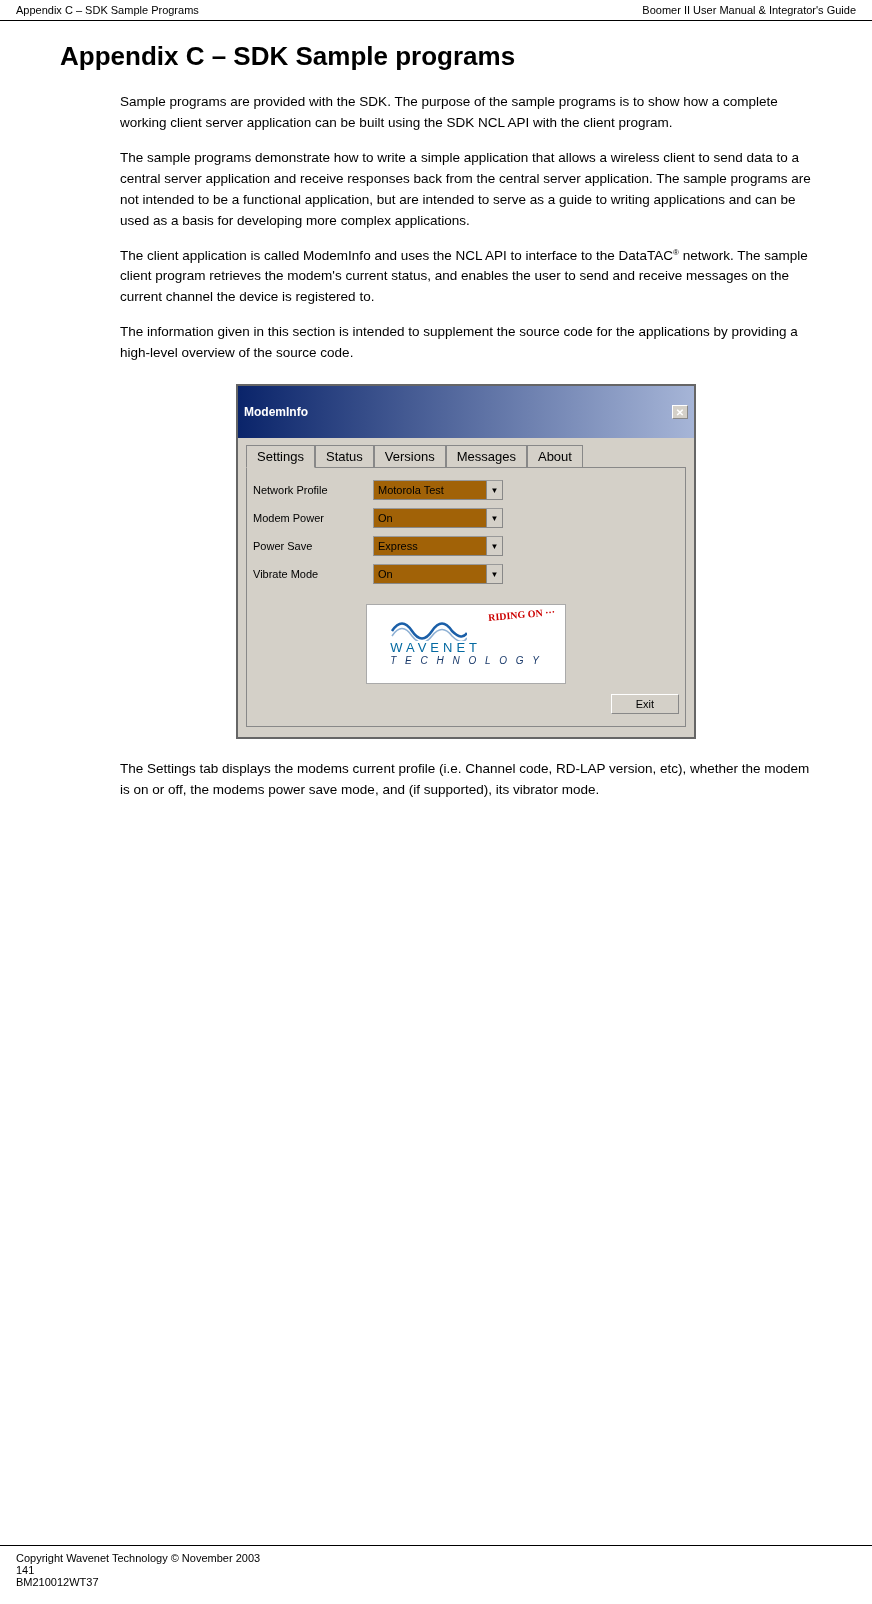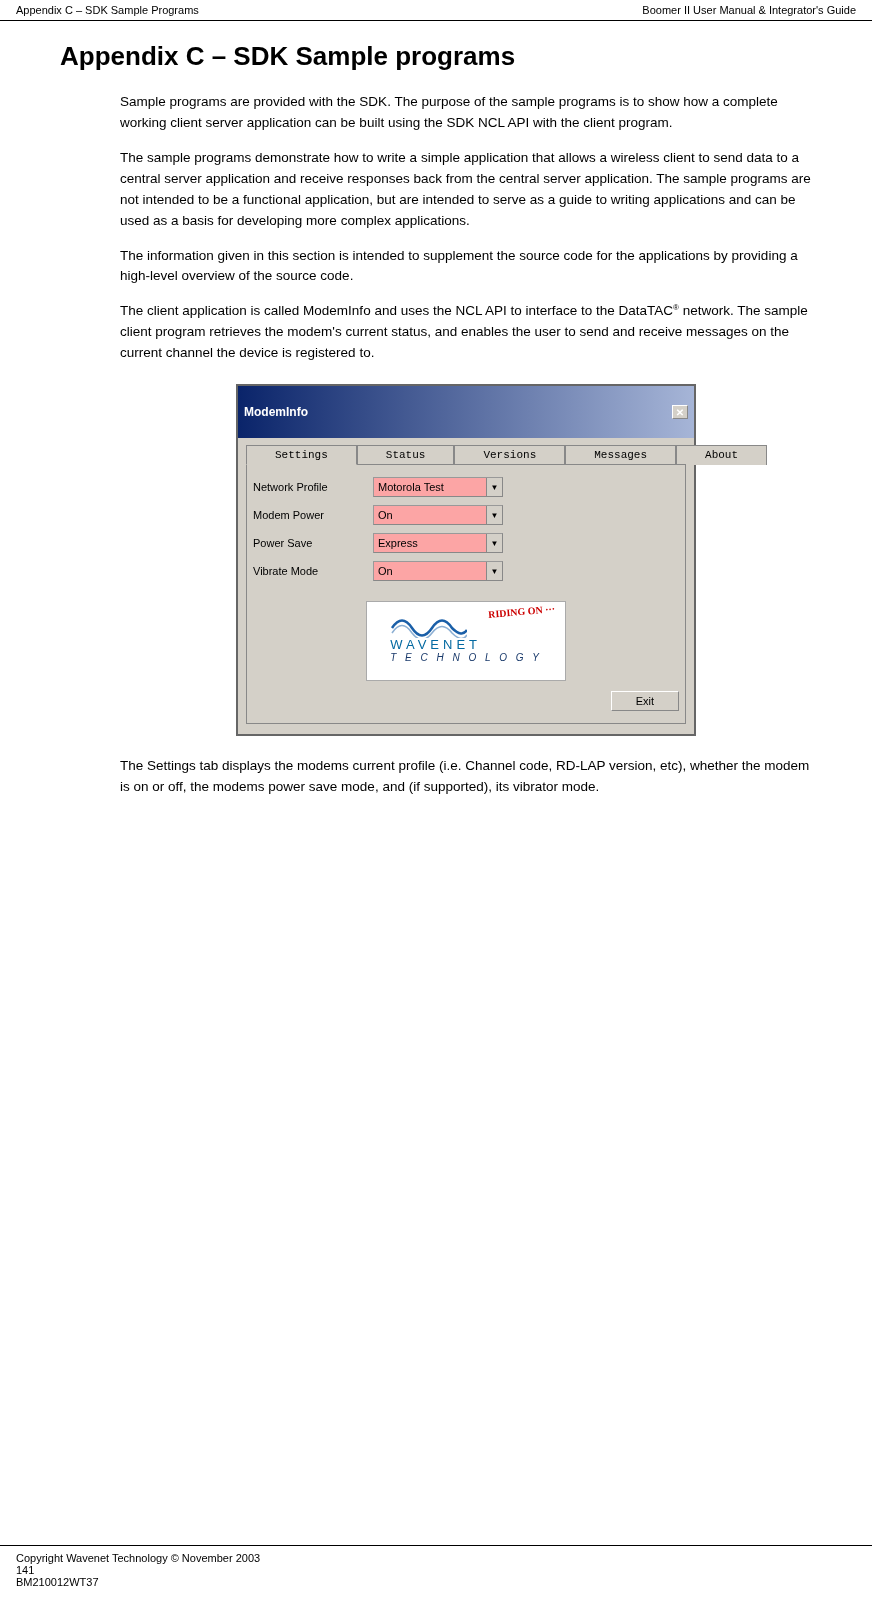--- a/index.html
+++ b/index.html
@@ -72,29 +72,28 @@
     .window-body {
       padding: 6px 8px 10px 8px;
       background: #d4d0c8;
     }
     .tab-bar {
       display: flex;
       gap: 0;
       margin-bottom: 0;
     }
     .tab {
-      padding: 3px 28px;
+      padding: 3px 10px;
       border: 1px solid #888;
       border-bottom: none;
       background: #d4d0c8;
       cursor: pointer;
-      font-size: 11px;
+      font-size: 13px;
       position: relative;
       top: 1px;
-      font-family: Liberation Mono, monospace;
     }
     .tab.active {
       background: #d4d0c8;
       border-bottom: 1px solid #d4d0c8;
       z-index: 2;
     }
     .tab-content {
       border: 1px solid #888;
       background: #d4d0c8;
       padding: 12px 6px;
@@ -109,21 +108,21 @@
     .form-label {
       width: 120px;
       font-size: 11px;
     }
     .form-dropdown {
       display: flex;
       align-items: center;
       border: 1px solid #888;
       border-top-color: #999;
       border-left-color: #999;
-      background: #fca5a5;
+      background: #a16207;
       width: 130px;
       height: 20px;
       font-size: 11px;
     }
     .form-dropdown-text {
       flex: 1;
       padding: 1px 4px;
       font-size: 11px;
     }
     .form-dropdown-arrow {
@@ -213,24 +212,24 @@
   <span>Appendix C – SDK Sample Programs</span>
   <span>Boomer II User Manual &amp; Integrator's Guide</span>
 </div>
 
 <div class="page-content">
   <h1 class="page-title">Appendix C – SDK Sample programs</h1>
 
   <div class="body-text">
     <p>Sample programs are provided with the SDK. The purpose of the sample programs is to show how a complete working client server application can be built using the SDK NCL API with the client program.</p>
     <p>The sample programs demonstrate how to write a simple application that allows a wireless client to send data to a central server application and receive responses back from the central server application. The sample programs are not intended to be a functional application, but are intended to serve as a guide to writing applications and can be used as a basis for developing more complex applications.</p>
-    <p>The information given in this section is intended to supplement the source code for the applications by providing a high-level overview of the source code.</p>
     <p>
       The client application is called ModemInfo and uses the NCL API to interface to the DataTAC<sup>®</sup> network. The sample client program retrieves the modem's current status, and enables the user to send and receive messages on the current channel the device is registered to.
     </p>
+    <p>The information given in this section is intended to supplement the source code for the applications by providing a high-level overview of the source code.</p>
 
     <div class="window-screenshot">
 
       <div class="window-titlebar">
         <span class="window-title-text">ModemInfo</span>
         <div class="window-close-btn">✕</div>
       </div>
 
       <div class="window-body">
 

